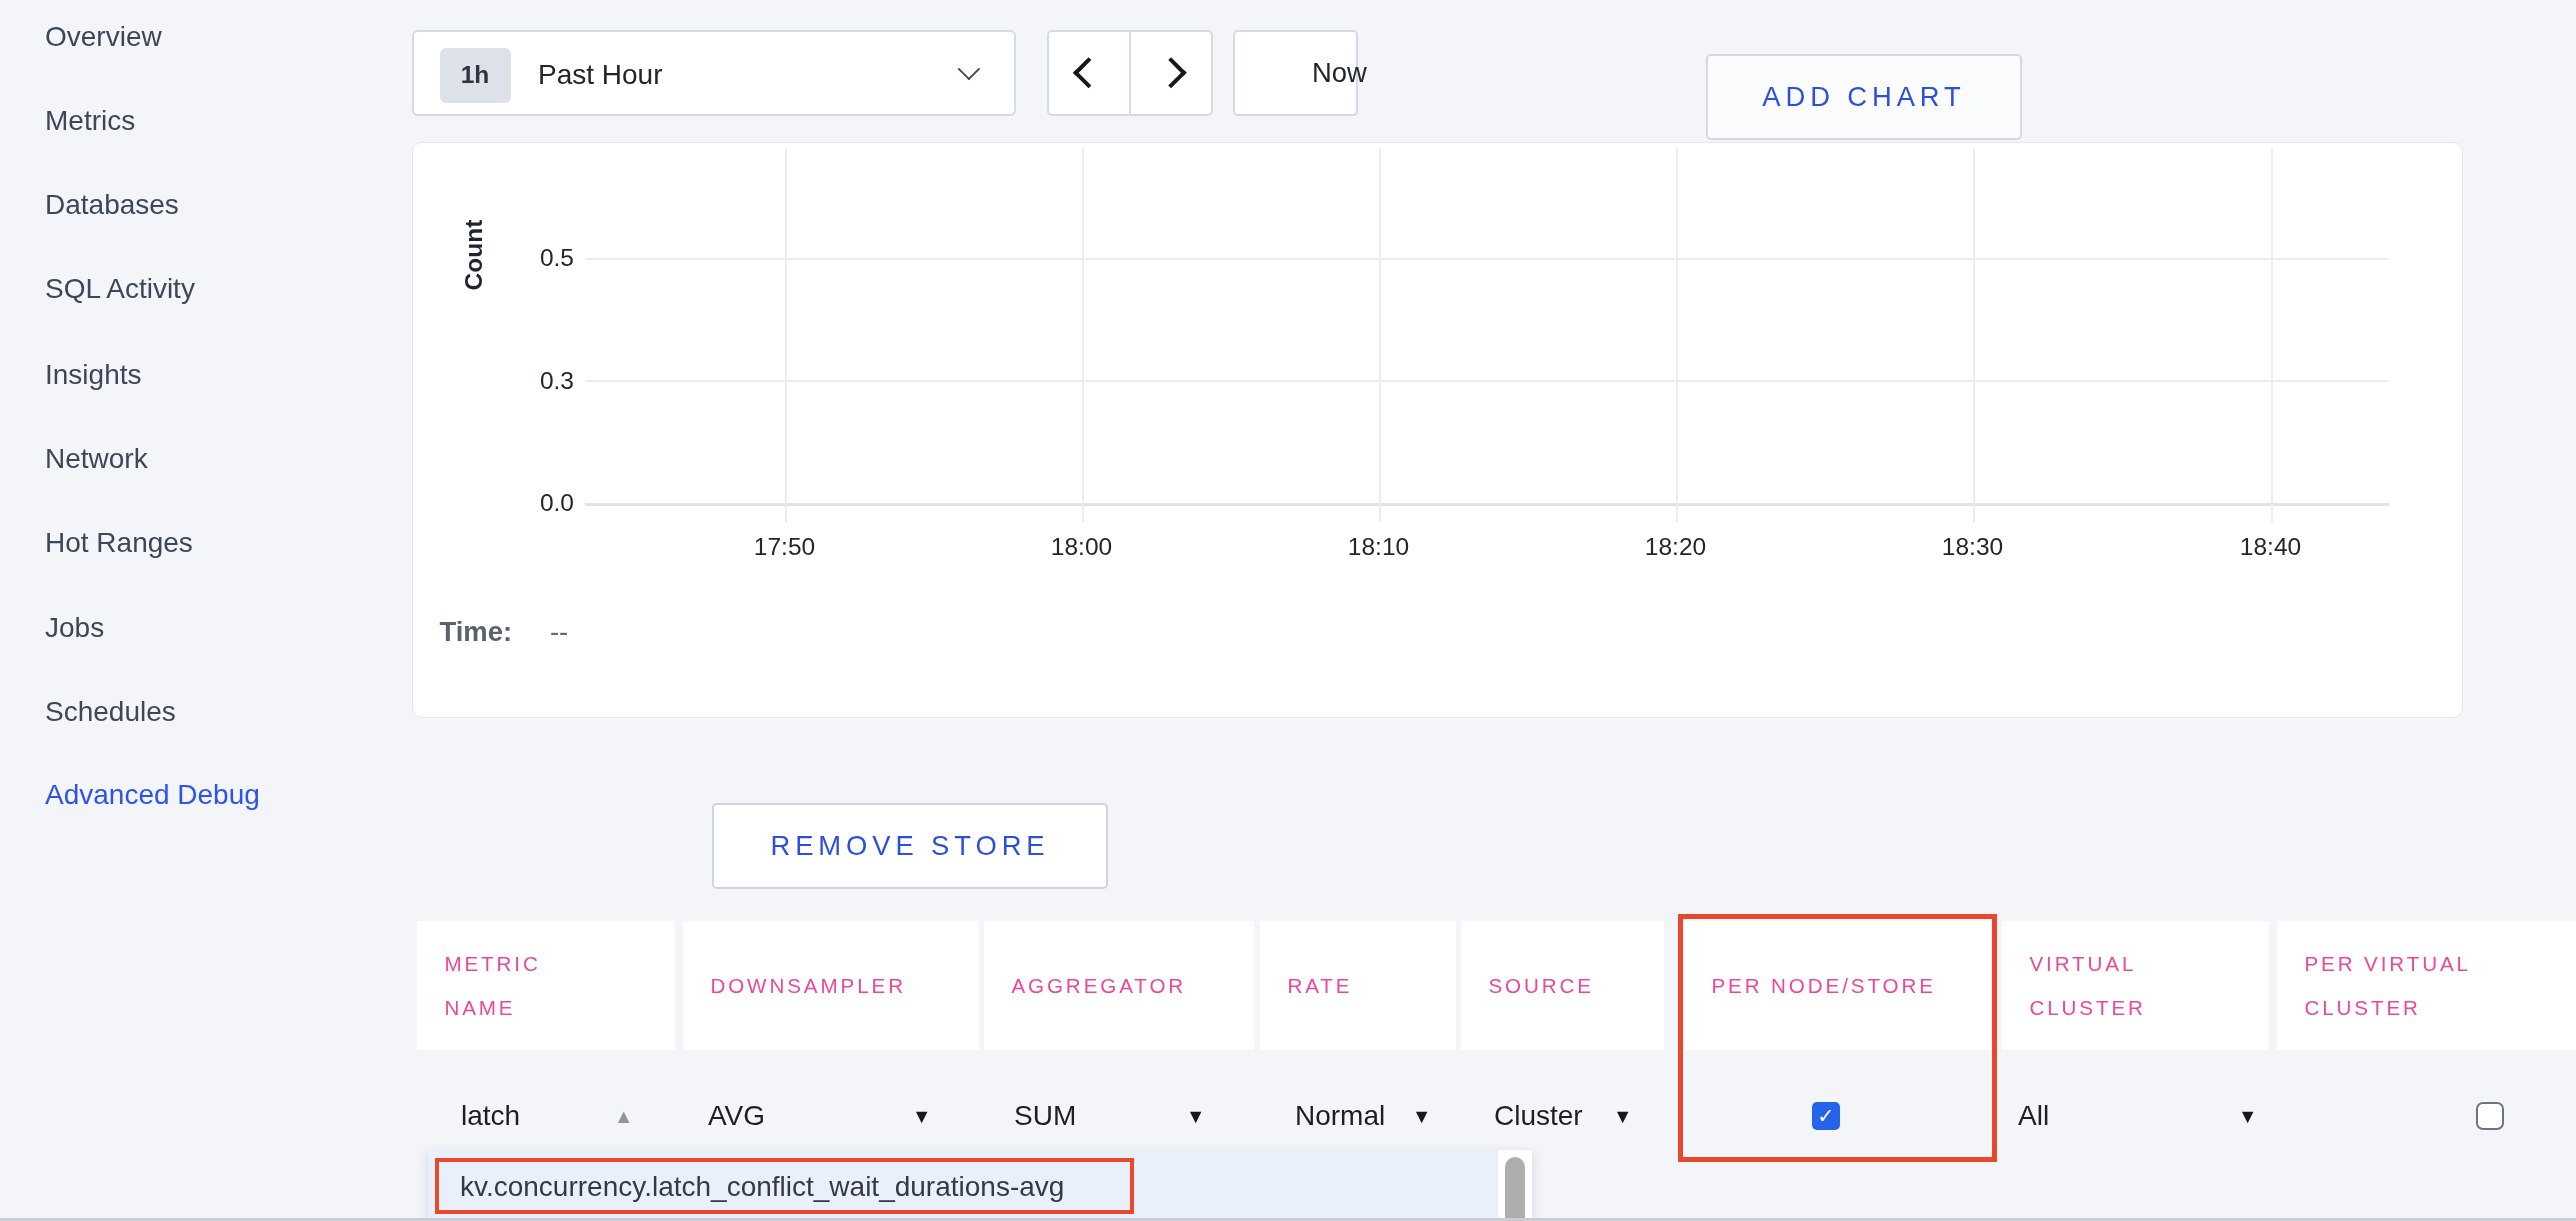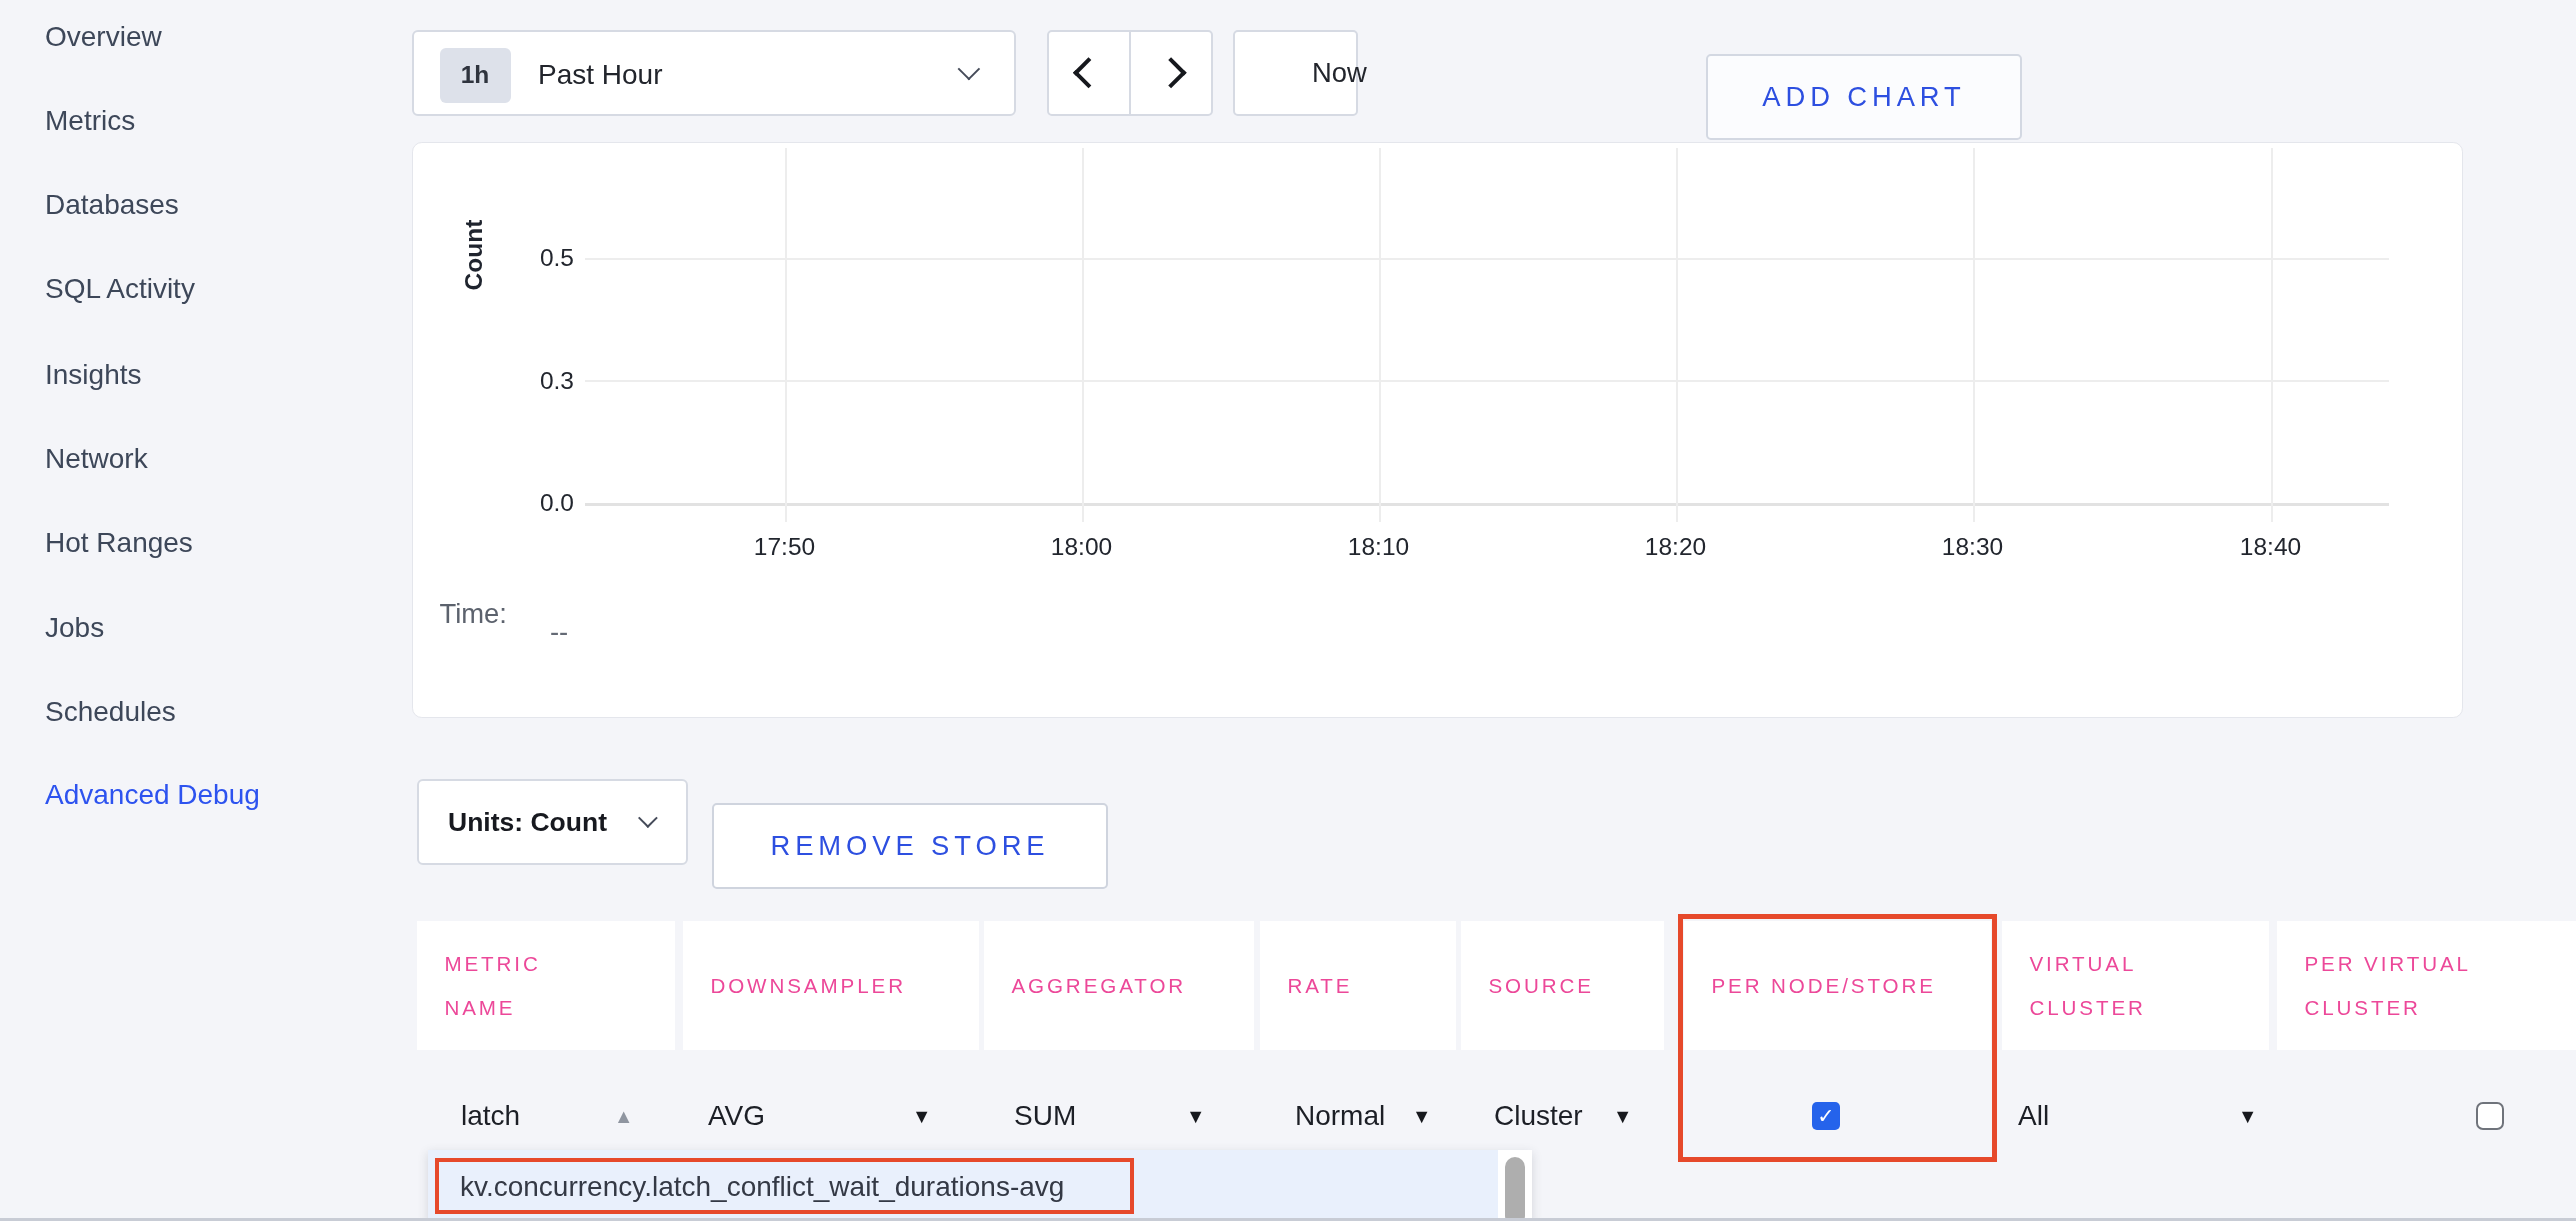--- a/index.html
+++ b/index.html
@@ -30,21 +30,21 @@
 
   
   .card{position:absolute;left:412px;top:142px;width:2049px;height:574px;background:#fff;
         border:1px solid #e4e6ec;border-radius:9.8px;}
   .ylab{position:absolute;left:-7.8px;top:98px;width:137px;text-align:center;font-size:24.5px;font-weight:bold;
         color:#1f242e;transform:rotate(-90deg);}
   .ytick{position:absolute;width:78px;left:83px;text-align:right;font-size:24.5px;color:#22262e;line-height:29px;}
   .hgrid{position:absolute;left:172px;width:1804px;height:2px;background:#ededed;}
   .vgrid{position:absolute;top:4.9px;width:2px;height:374px;background:#ededed;}
   .xtick{position:absolute;top:390px;width:137px;margin-left:-69px;text-align:center;font-size:24.5px;color:#22262e;}
-  .timecap{position:absolute;left:26.5px;top:455px;font-size:27.4px;color:#5c626d;font-weight:normal;}
+  .timecap{position:absolute;left:26.5px;top:473px;font-size:27.4px;color:#5c626d;font-weight:bold;}
   .timeval{position:absolute;left:137px;top:473px;font-size:27.4px;color:#646a75;}
 
   
   .units-dd{position:absolute;left:417px;top:779px;width:271px;height:86px;background:#fff;border:2px solid #d6dae3;
             border-radius:5.9px;box-sizing:border-box;}
   .units-txt{position:absolute;left:29px;top:25.5px;font-size:26.5px;font-weight:bold;color:#17191f;white-space:nowrap;}
   .remove-btn{position:absolute;left:712px;top:779px;width:396px;height:86px;background:#fff;border:2px solid #cfd4de;}
 
   
   .hcell{position:absolute;top:921px;height:129px;background:#fff;box-sizing:border-box;padding-left:27.4px;
@@ -132,24 +132,20 @@
     <span class="xtick" style="left:1263px">18:20</span>
     <span class="xtick" style="left:1560px">18:30</span>
     <span class="xtick" style="left:1858px">18:40</span>
 
     <span class="timecap">Time:</span>
     <span class="timeval">--</span>
 
     <div class="abs" style="left:172px;top:4.9px;width:1804px;height:377px;"></div>
   </div>
 
-  <div class="units-dd">
-    <span class="units-txt">Units: Count</span>
-    <span class="chev chev-down abs" style="right:31px;top:30px;padding:5.9px;"></span>
-  </div>
   <div class="blue-btn remove-btn">
     <span>REMOVE STORE</span>
   </div>
 
   <div class="hcell" style="left:417px;width:258px">
       <span style="width:167px">METRIC NAME</span>
     </div>
   <div class="hcell" style="left:683px;width:296px">
       <span>DOWNSAMPLER</span>
     </div>

